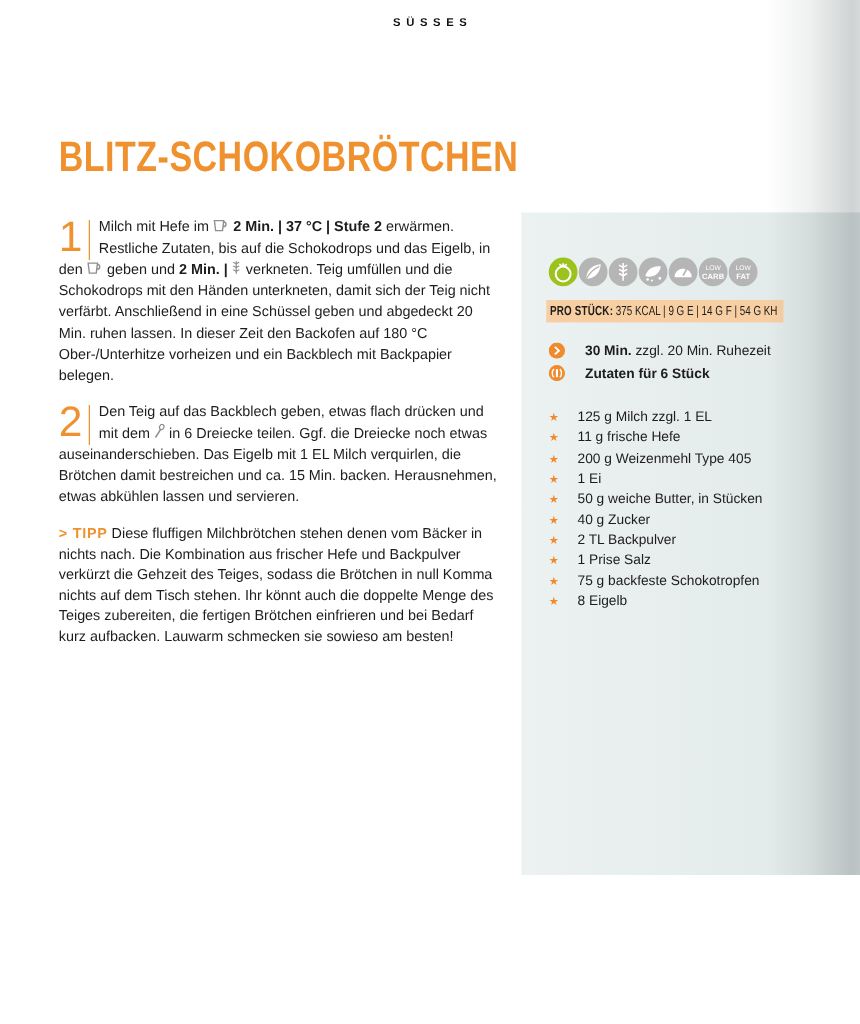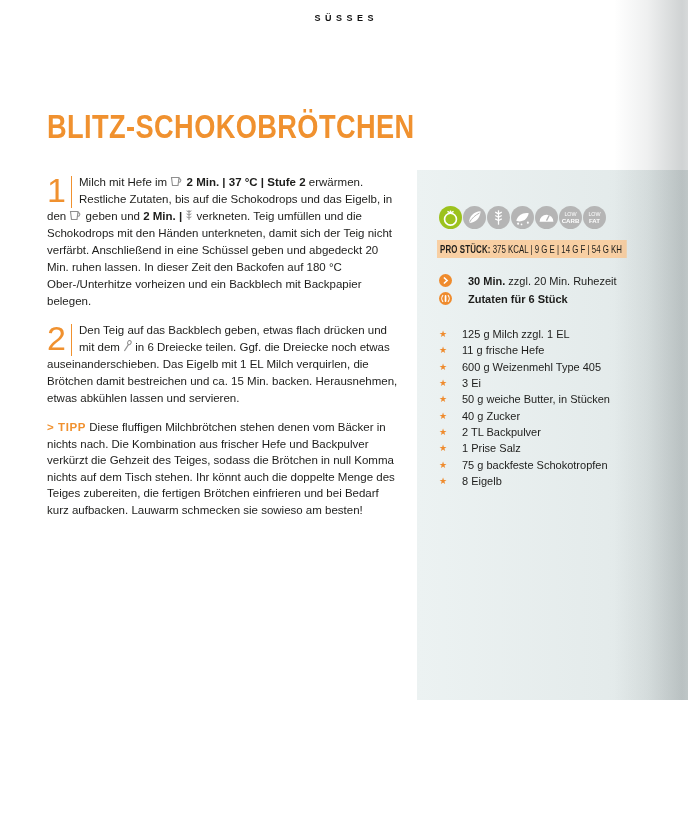--- a/index.html
+++ b/index.html
@@ -168,26 +168,26 @@
         <span>125 g Milch zzgl. 1 EL</span>
       </div>
 
       <div class="ing-row">
         <span class="star">★</span>
         <span>11 g frische Hefe</span>
       </div>
 
       <div class="ing-row">
         <span class="star">★</span>
-        <span>600 g Weizenmehl Type 405</span>
-      </div>
-
-      <div class="ing-row">
-        <span class="star">★</span>
-        <span>3 Ei</span>
+        <span>200 g Weizenmehl Type 405</span>
+      </div>
+
+      <div class="ing-row">
+        <span class="star">★</span>
+        <span>1 Ei</span>
       </div>
 
       <div class="ing-row">
         <span class="star">★</span>
         <span>50 g weiche Butter, in Stücken</span>
       </div>
 
       <div class="ing-row">
         <span class="star">★</span>
         <span>40 g Zucker</span>

